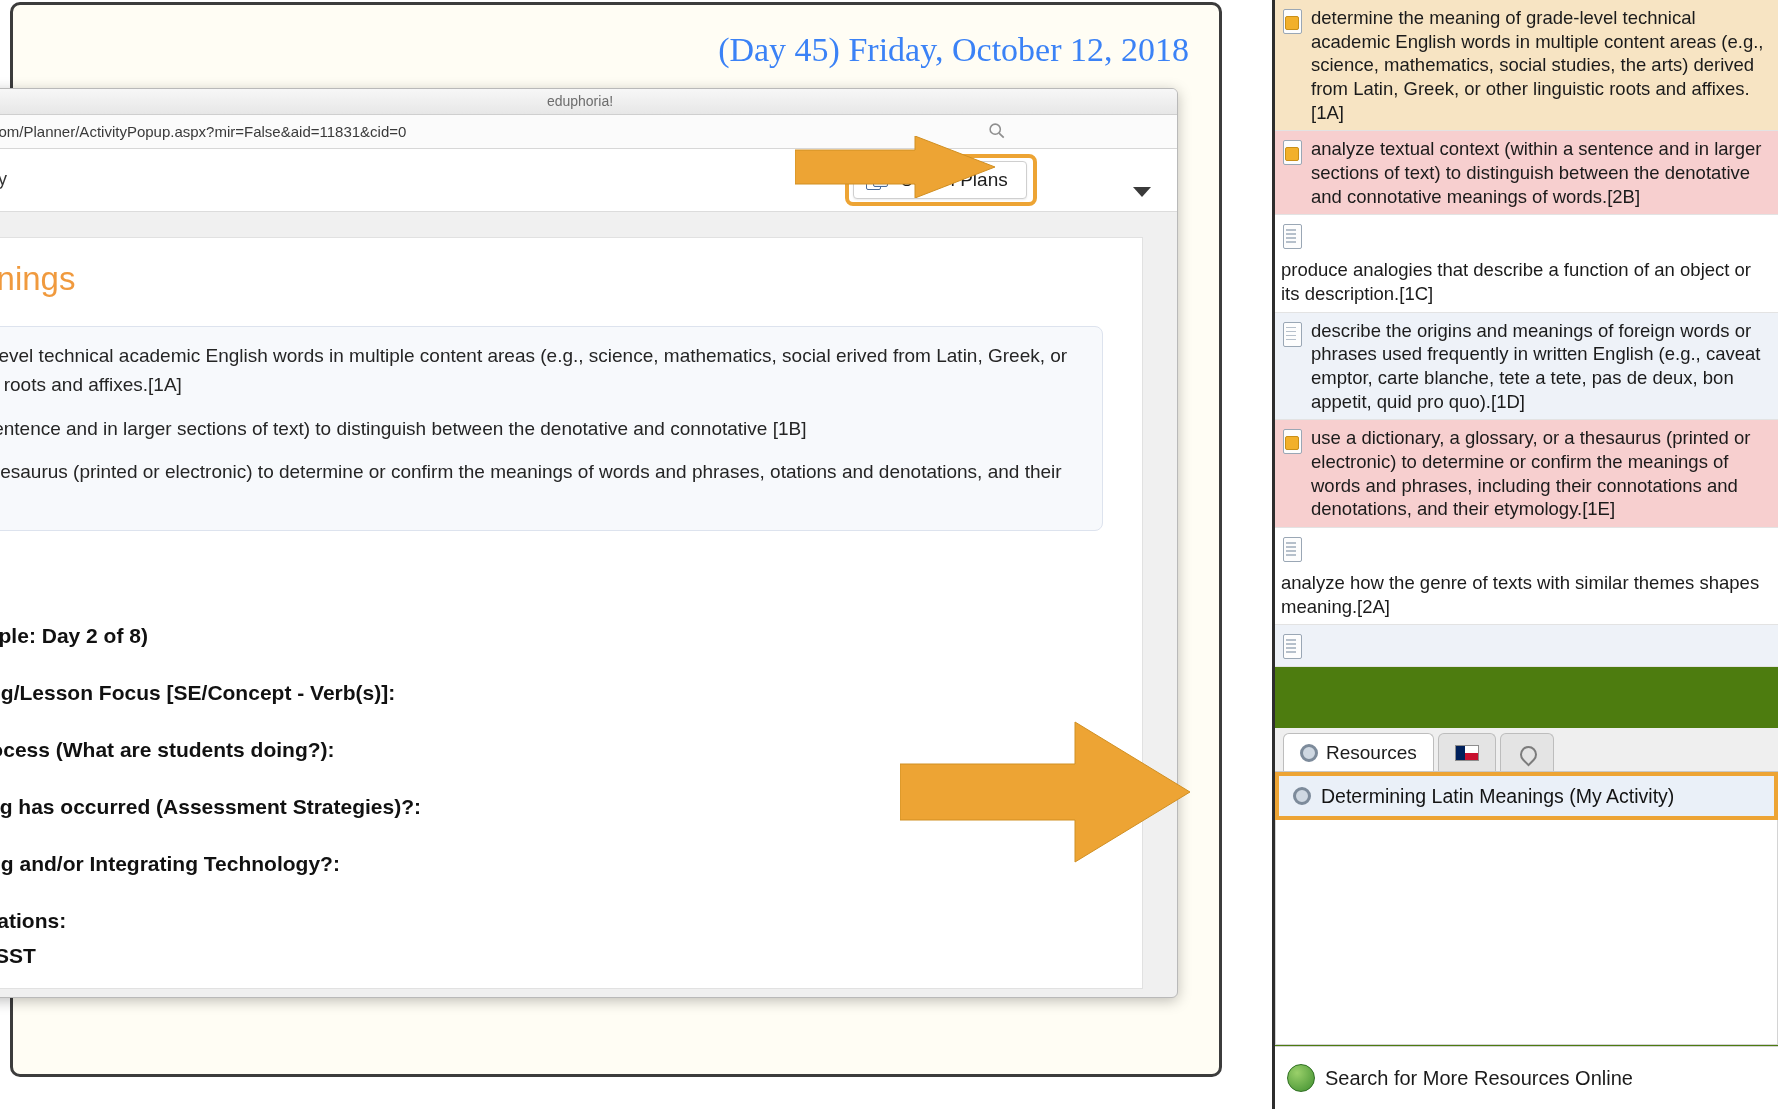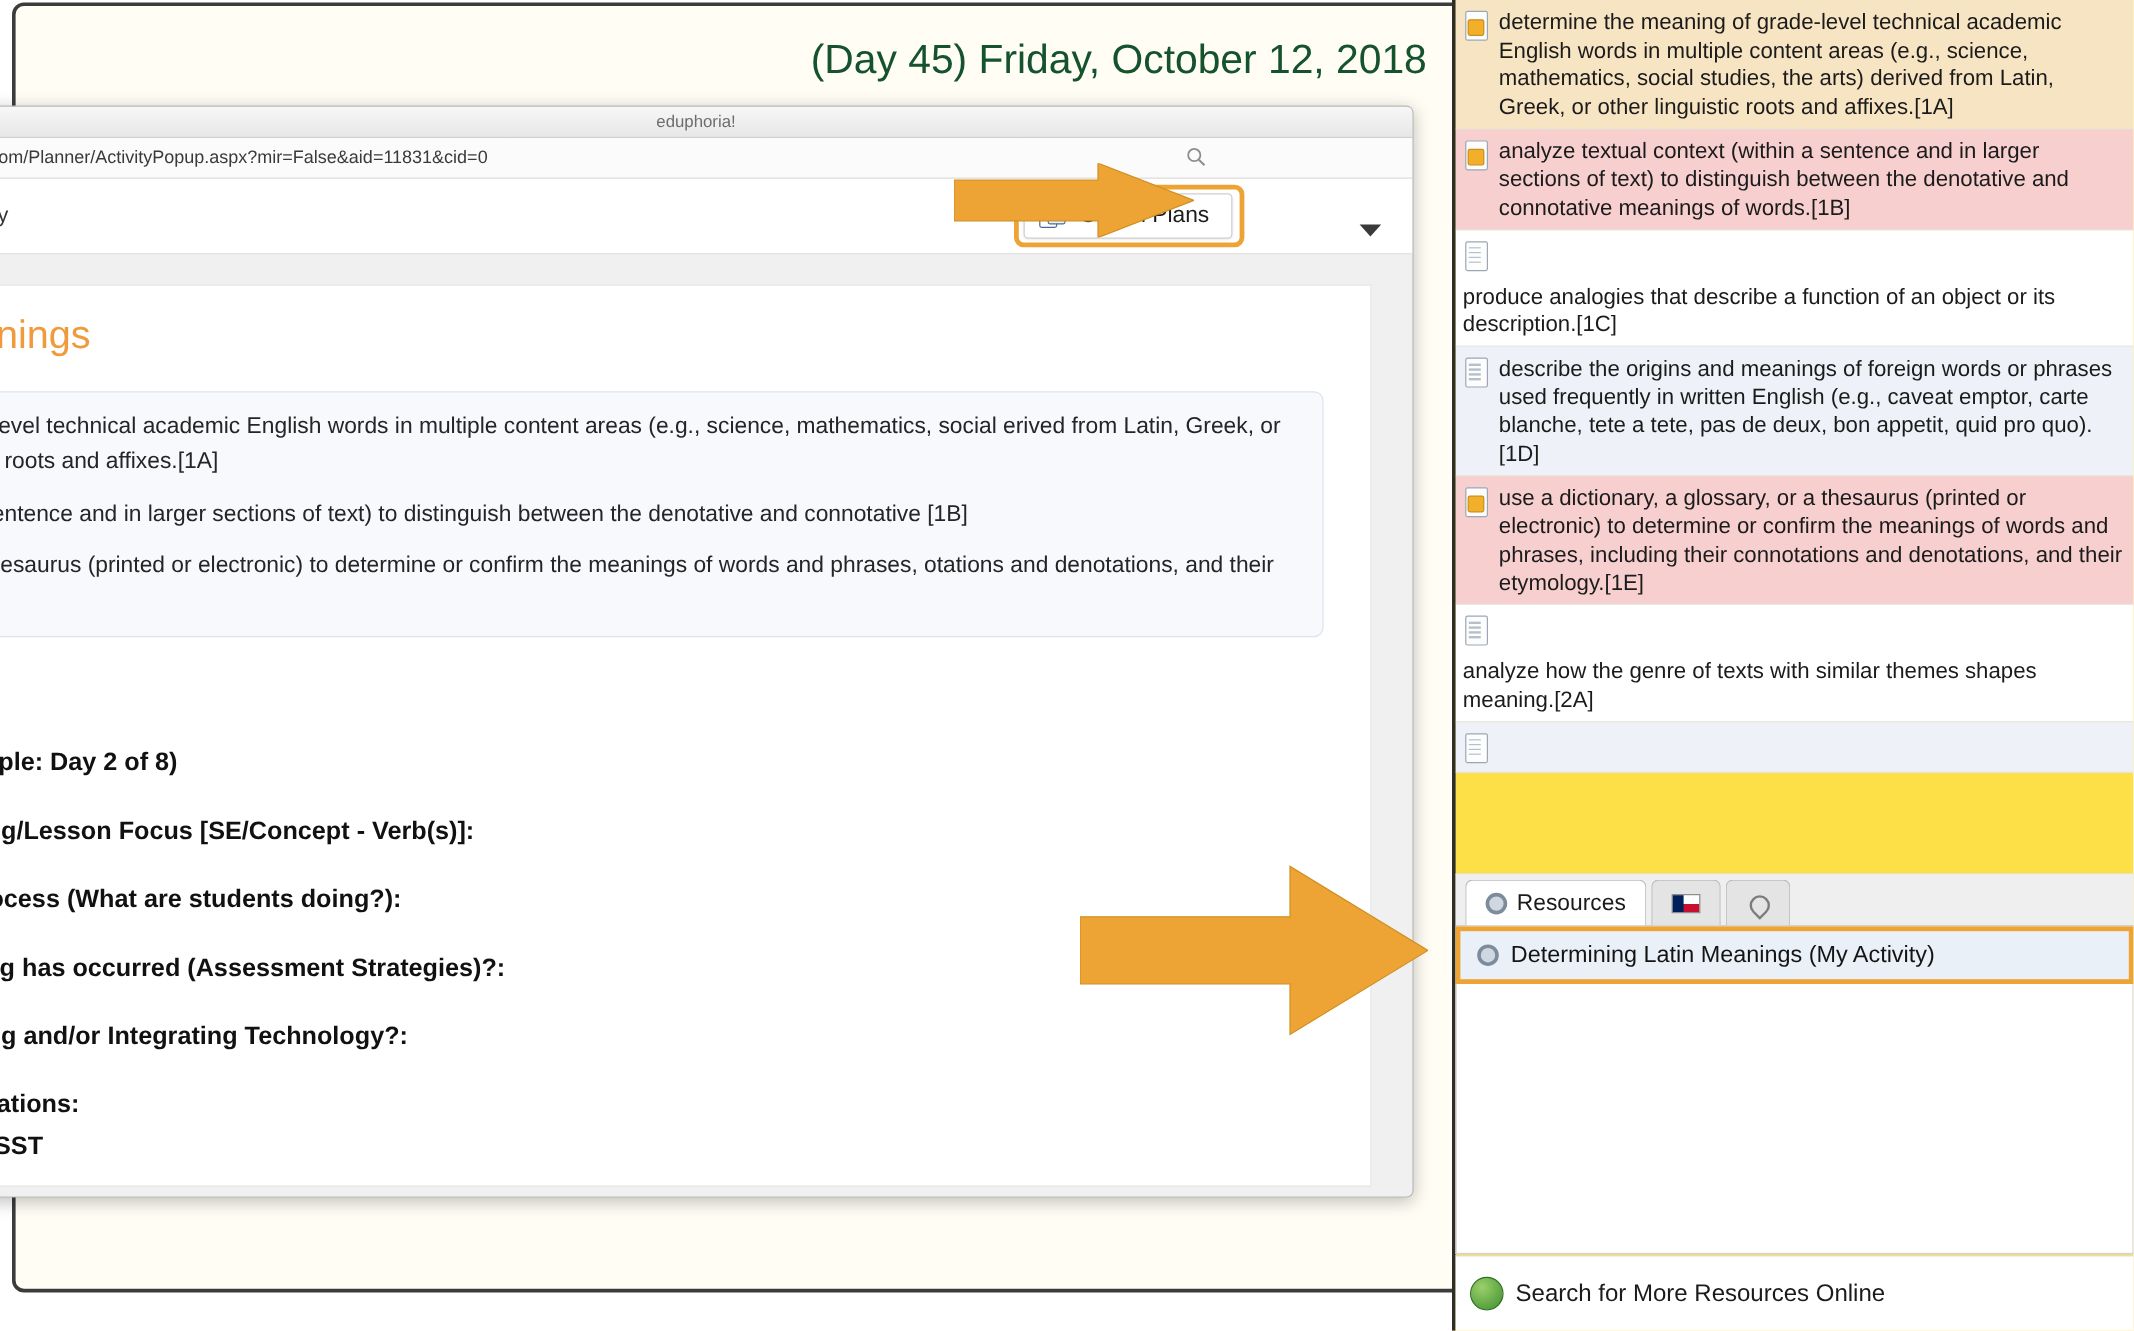--- a/index.html
+++ b/index.html
@@ -33,22 +33,22 @@
     border: 3px solid #3c3c3c;
     border-radius: 10px;
     box-sizing: border-box;
   }
 
   .day-heading {
     position: absolute;
     right: 30px;
     top: 26px;
     font-size: 34px;
-    color: #14532d;
-    font-family: Liberation Sans, sans-serif;
+    color: #3b82f6;
+    font-family: Liberation Serif, serif;
     white-space: nowrap;
   }
 
   
   .popup-window {
     position: absolute;
     left: -18px;
     top: 88px;
     width: 1196px;
     height: 910px;
@@ -217,23 +217,23 @@
     font-weight: bold;
     color: #111;
     margin-top: -22px;
   }
 
   
   .right-panel {
     position: absolute;
     right: 0;
     top: 0;
-    width: 568px;
+    width: 506px;
     height: 1109px;
-    background: #fde047;
+    background: #4d7c0f;
     border-left: 3px solid #2d2d2d;
     box-sizing: border-box;
   }
   .std-list {
     position: absolute;
     left: 0; top: 0; right: 0;
     height: 728px;
     overflow: hidden;
     border-bottom: 1px solid #cccccc;
   }
@@ -503,21 +503,21 @@
             <span class="sheet"></span>
             <span class="dot"></span>
           </span>
         <span class="std-text">determine the meaning of grade-level technical academic English words in multiple content areas (e.g., science, mathematics, social studies, the arts) derived from Latin, Greek, or other linguistic roots and affixes.[1A]</span>
       </div>
       <div class="std-row pink">
         <span class="doc-icon star">
             <span class="sheet"></span>
             <span class="dot"></span>
           </span>
-        <span class="std-text">analyze textual context (within a sentence and in larger sections of text) to distinguish between the denotative and connotative meanings of words.[1B]</span>
+        <span class="std-text">analyze textual context (within a sentence and in larger sections of text) to distinguish between the denotative and connotative meanings of words.[2B]</span>
       </div>
       <div class="std-row white">
         <span class="doc-icon">
             <span class="sheet"></span>
             <span class="lines"></span>
           </span>
         <span class="std-text">produce analogies that describe a function of an object or its description.[1C]</span>
       </div>
       <div class="std-row blue">
         <span class="doc-icon">

